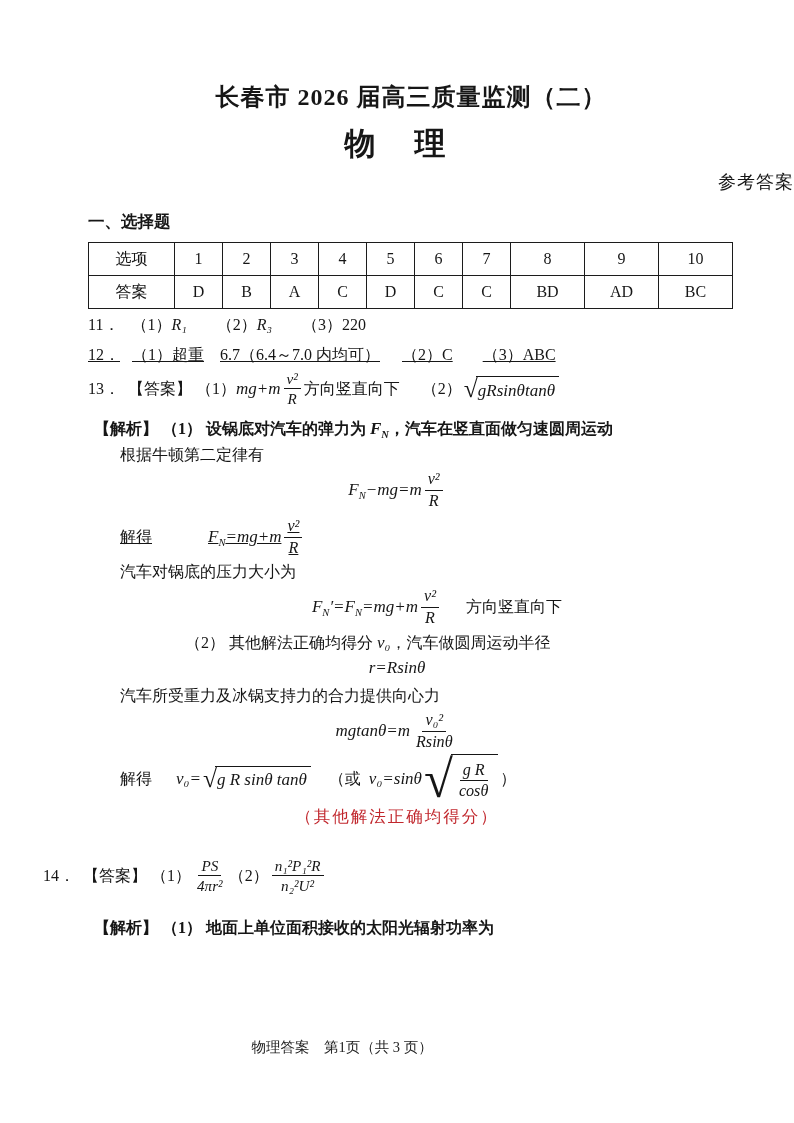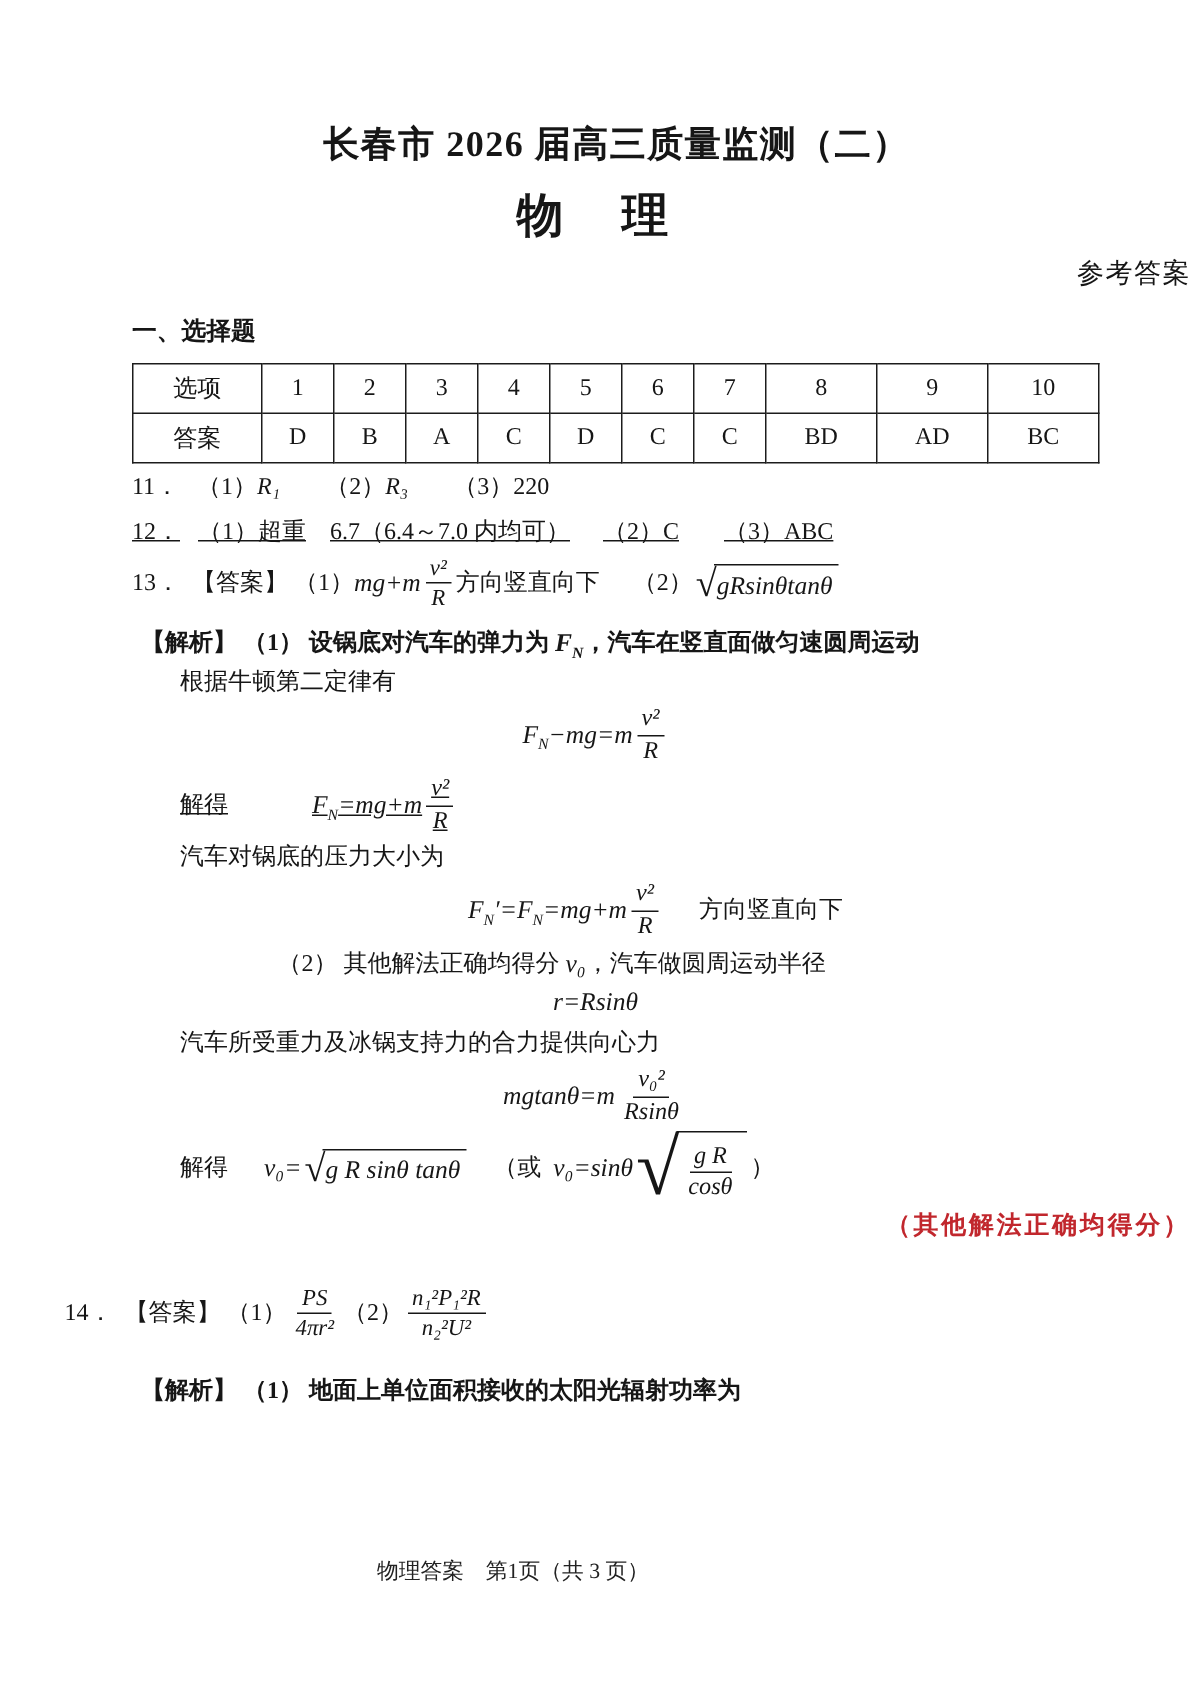--- a/index.html
+++ b/index.html
@@ -38,22 +38,22 @@
           line-height:1.15; font-size:0.95em; margin:0 3px;text-align:right; }
   .frac .num { padding:0 3px 1px; border-bottom:1.5px solid #161616; }
   .frac .den { padding:1px 3px 0; }
   .sqrt { display:inline-flex; align-items:flex-start; margin:0 2px; }
   .sqrt .rad { font-size:1.5em; line-height:1.02; font-style:normal; }
   .sqrt .bod { border-top:1.6px solid #161616; padding:2px 4px 0 2px; margin-left:-2px; }
   .sqrt.big .rad { font-size:3.1em; line-height:0.95; }
   .sqrt.big .bod { padding-top:4px; }
   sub { font-size:0.62em; line-height:0; }
   .symg { white-space:nowrap; }
-  .red-note { margin-top:1px; color:#c1272d; font-weight:700; letter-spacing:2px;
-              font-size:16.5px; line-height:24px;text-align:right; }
+  .red-note { margin-top:1px; color:#c1272d; font-weight:400; letter-spacing:2px;
+              font-size:16.5px; line-height:24px; }
   .footer { position:absolute; left:0; top:1038px; width:684px; text-align:center;
             font-size:14.5px; color:#222; }
 </style>
 </head>
 <body>
 
 <div class="page">
 
   <div class="exam-title center">长春市 2026 届高三质量监测（二）</div>
   <div class="subject center">物　理</div>

